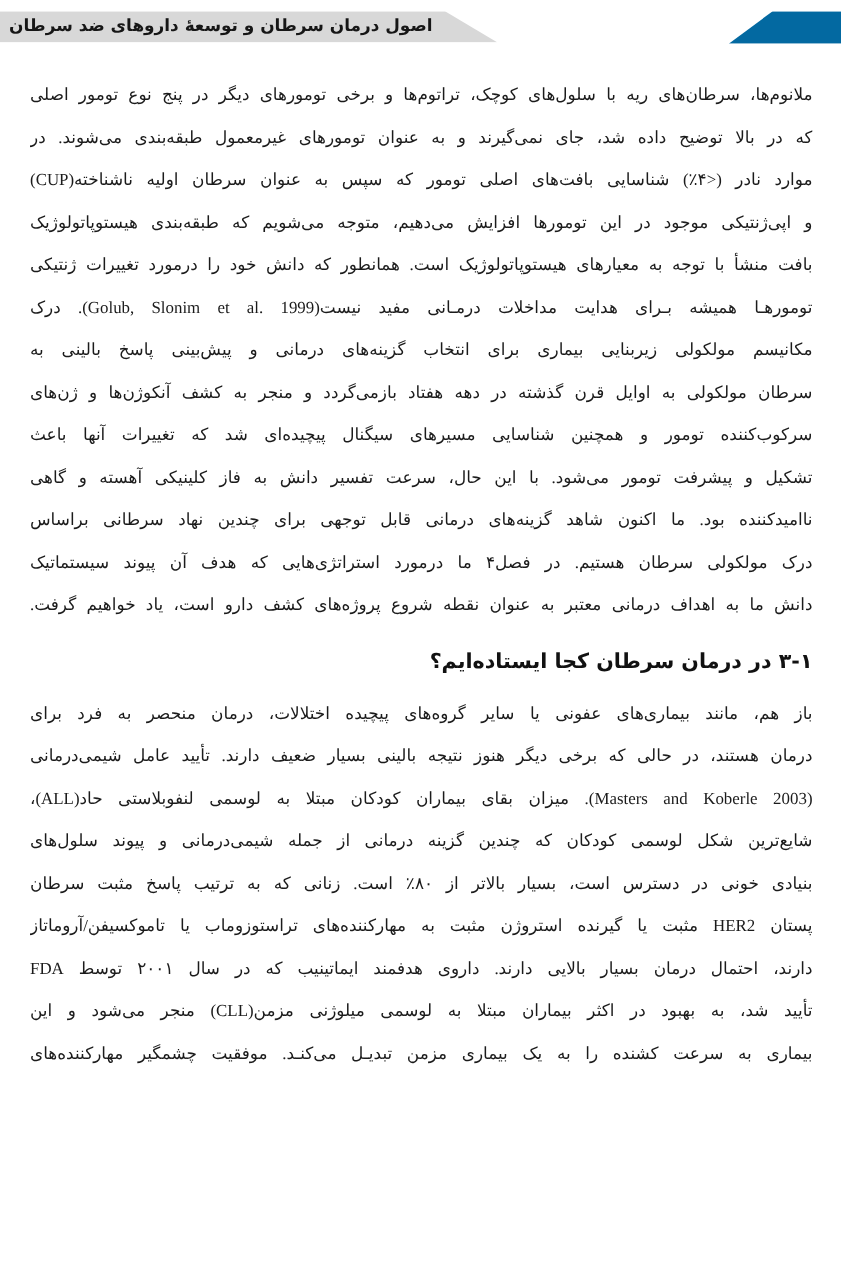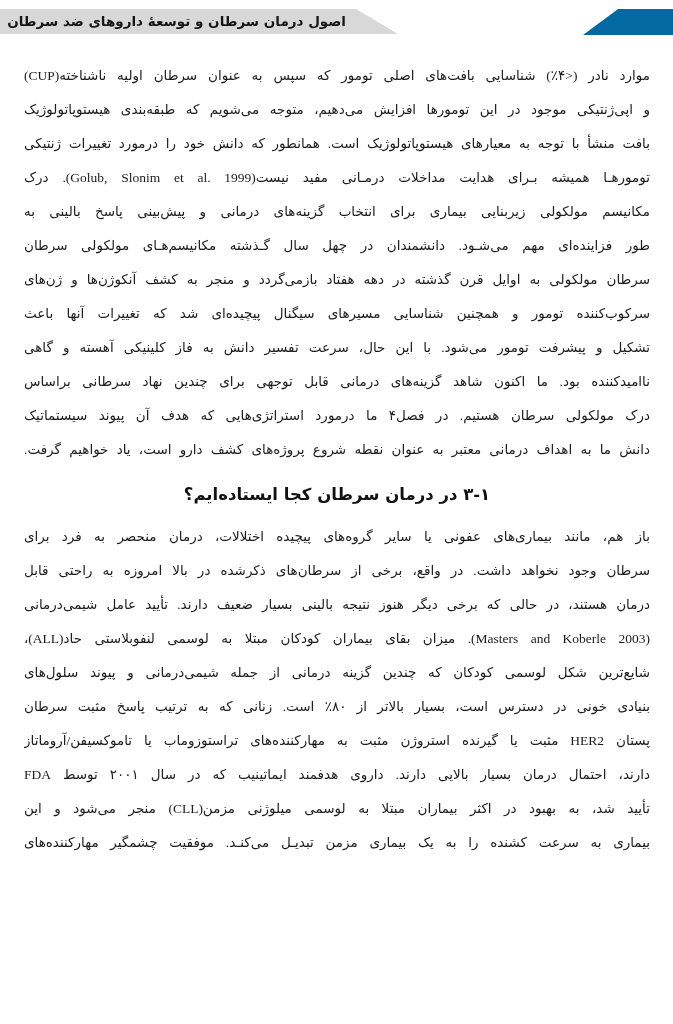--- a/index.html
+++ b/index.html
@@ -78,21 +78,21 @@
     line-height: 34px;
     height: 34px;
     overflow: hidden;
     white-space: normal;
     color: #1b1b1b;
   }
   .para1 { margin-top: 59px; }
   .heading {
     margin: 13px 0 0 0;
     direction: rtl;
-    text-align: center;
+    text-align: right;
     font-family: "DejaVu Sans", sans-serif;
     font-size: 16.5px;
     font-weight: bold;
     line-height: 30px;
     color: #111111;
   }
   .para2 { margin-top: 10px; }
 </style>
 </head>
 <body>
@@ -103,39 +103,39 @@
     <span class="banner-text">اصول درمان سرطان و توسعهٔ داروهای ضد سرطان</span>
   </div>
 
   <div class="pagenum">
     <span class="pagenum-text">۱۴</span>
   </div>
 
   <div class="content">
 
     <div class="para para1">
+      <div class="line">ملانوم‌ها، سرطان‌های ریه با سلول‌های کوچک، تراتوم‌ها و برخی تومورهای دیگر در پنج نوع تومور اصلی</div>
+      <div class="line">که در بالا توضیح داده شد، جای نمی‌گیرند و به عنوان تومورهای غیرمعمول طبقه‌بندی می‌شوند. در</div>
       <div class="line">موارد نادر (&lt;۴٪) شناسایی بافت‌های اصلی تومور که سپس به عنوان سرطان اولیه ناشناخته(CUP)</div>
       <div class="line">و اپی‌ژنتیکی موجود در این تومورها افزایش می‌دهیم، متوجه می‌شویم که طبقه‌بندی هیستوپاتولوژیک</div>
       <div class="line">بافت منشأ با توجه به معیارهای هیستوپاتولوژیک است. همانطور که دانش خود را درمورد تغییرات ژنتیکی</div>
       <div class="line">تومورهـا همیشه بـرای هدایت مداخلات درمـانی مفید نیست(Golub, Slonim et al. 1999). درک</div>
       <div class="line">مکانیسم مولکولی زیربنایی بیماری برای انتخاب گزینه‌های درمانی و پیش‌بینی پاسخ بالینی به</div>
-      <div class="line">طور فزاینده‌ای مهم می‌شـود. دانشمندان در چهل سال گـذشته مکانیسم‌هـای مولکولی سرطان</div>
       <div class="line">سرطان مولکولی به اوایل قرن گذشته در دهه هفتاد بازمی‌گردد و منجر به کشف آنکوژن‌ها و ژن‌های</div>
       <div class="line">سرکوب‌کننده تومور و همچنین شناسایی مسیرهای سیگنال پیچیده‌ای شد که تغییرات آنها باعث</div>
       <div class="line">تشکیل و پیشرفت تومور می‌شود. با این حال، سرعت تفسیر دانش به فاز کلینیکی آهسته و گاهی</div>
       <div class="line">ناامیدکننده بود. ما اکنون شاهد گزینه‌های درمانی قابل توجهی برای چندین نهاد سرطانی براساس</div>
       <div class="line">درک مولکولی سرطان هستیم. در فصل۴ ما درمورد استراتژی‌هایی که هدف آن پیوند سیستماتیک</div>
       <div class="line">دانش ما به اهداف درمانی معتبر به عنوان نقطه شروع پروژه‌های کشف دارو است، یاد خواهیم گرفت.</div>
     </div>
 
     <h2 class="heading">۳-۱ در درمان سرطان کجا ایستاده‌ایم؟</h2>
 
     <div class="para para2">
       <div class="line">باز هم، مانند بیماری‌های عفونی یا سایر گروه‌های پیچیده اختلالات، درمان منحصر به فرد برای</div>
-      <div class="line">سرطان وجود نخواهد داشت. در واقع، برخی از سرطان‌های ذکرشده در بالا امروزه به راحتی قابل</div>
       <div class="line">درمان هستند، در حالی که برخی دیگر هنوز نتیجه بالینی بسیار ضعیف دارند. تأیید عامل شیمی‌درمانی</div>
       <div class="line">(Masters and Koberle 2003). میزان بقای بیماران کودکان مبتلا به لوسمی لنفوبلاستی حاد(ALL)،</div>
       <div class="line">شایع‌ترین شکل لوسمی کودکان که چندین گزینه درمانی از جمله شیمی‌درمانی و پیوند سلول‌های</div>
       <div class="line">بنیادی خونی در دسترس است، بسیار بالاتر از ۸۰٪ است. زنانی که به ترتیب پاسخ مثبت سرطان</div>
       <div class="line">پستان HER2 مثبت یا گیرنده استروژن مثبت به مهارکننده‌های تراستوزوماب یا تاموکسیفن/آروماتاز</div>
       <div class="line">دارند، احتمال درمان بسیار بالایی دارند. داروی هدفمند ایماتینیب که در سال ۲۰۰۱ توسط FDA</div>
       <div class="line">تأیید شد، به بهبود در اکثر بیماران مبتلا به لوسمی میلوژنی مزمن(CLL) منجر می‌شود و این</div>
       <div class="line">بیماری به سرعت کشنده را به یک بیماری مزمن تبدیـل می‌کنـد. موفقیت چشمگیر مهارکننده‌های</div>
     </div>
 

